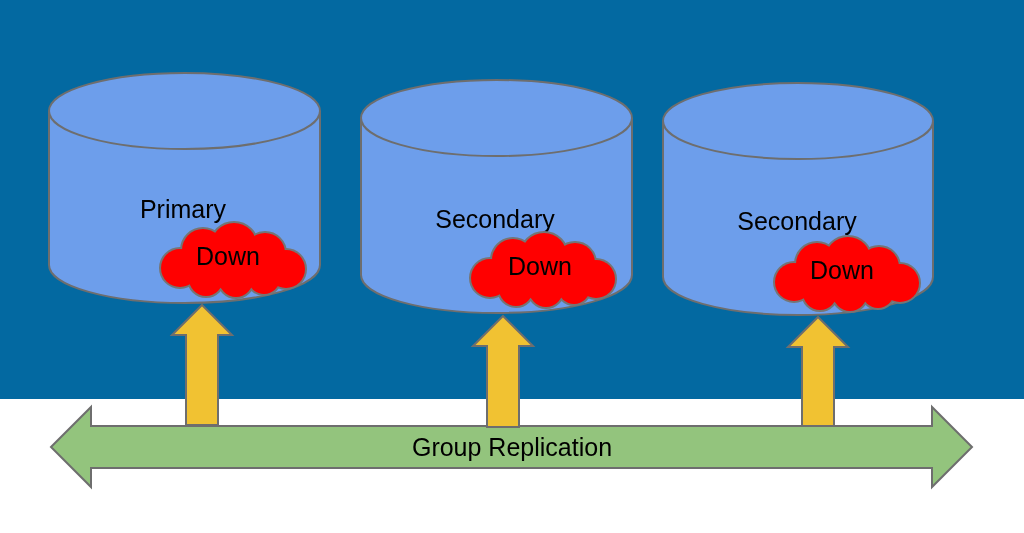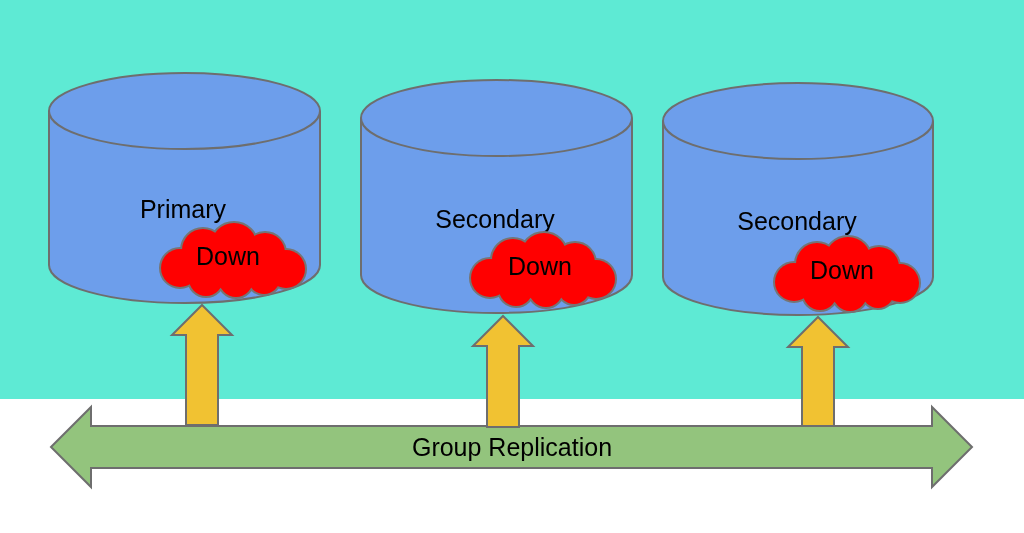--- a/index.html
+++ b/index.html
@@ -8,21 +8,21 @@
     background: #ffffff;
     width: 1024px;
     height: 533px;
     overflow: hidden;
     font-family: "Liberation Sans", sans-serif;
   }
   .canvas-wrap {
     position: relative;
     width: 1024px;
     height: 399px;
-    background: #5eead4;
+    background: #0369a1;
   }
   svg { display: block; }
   .cyl path, .cyl ellipse { stroke-width: 2; }
   .bus-shape { stroke-width: 2; }
   .up-arrow { stroke-width: 2; }
   .label {
     fill: #000000;
     stroke: none;
     font-family: "Liberation Sans", sans-serif;
     font-size: 25px;

